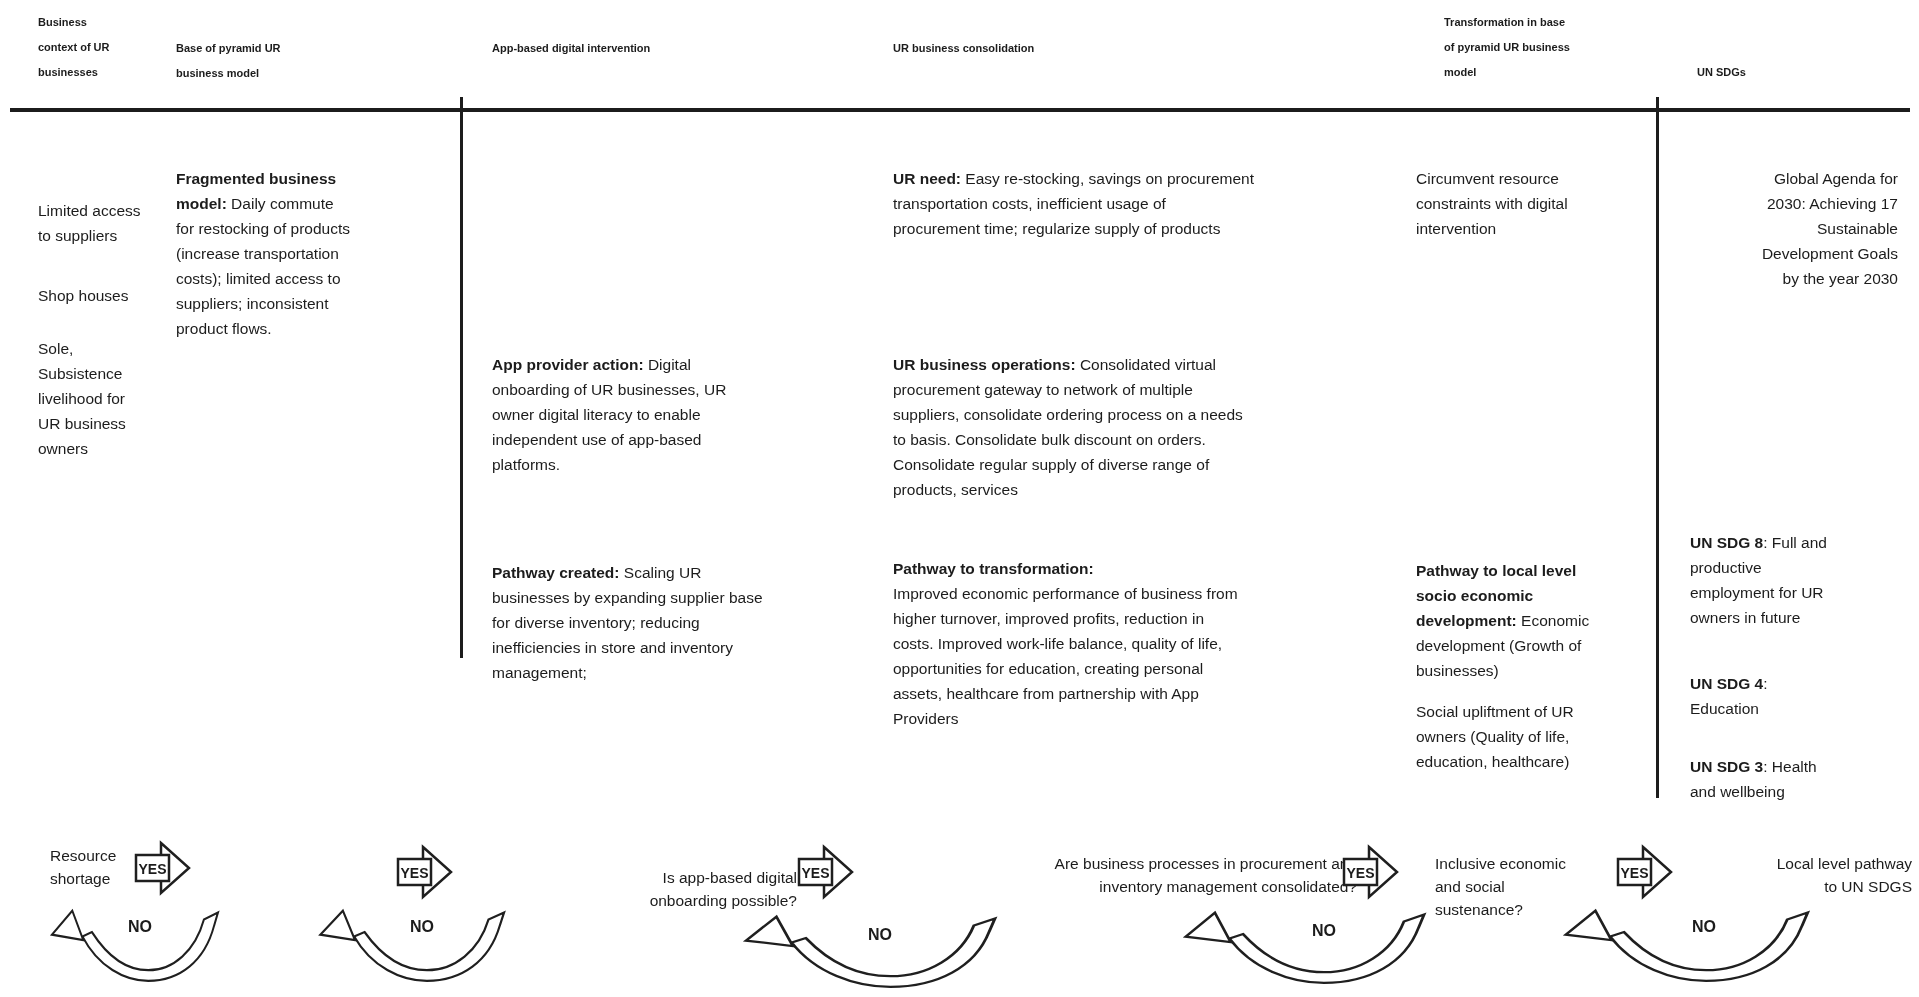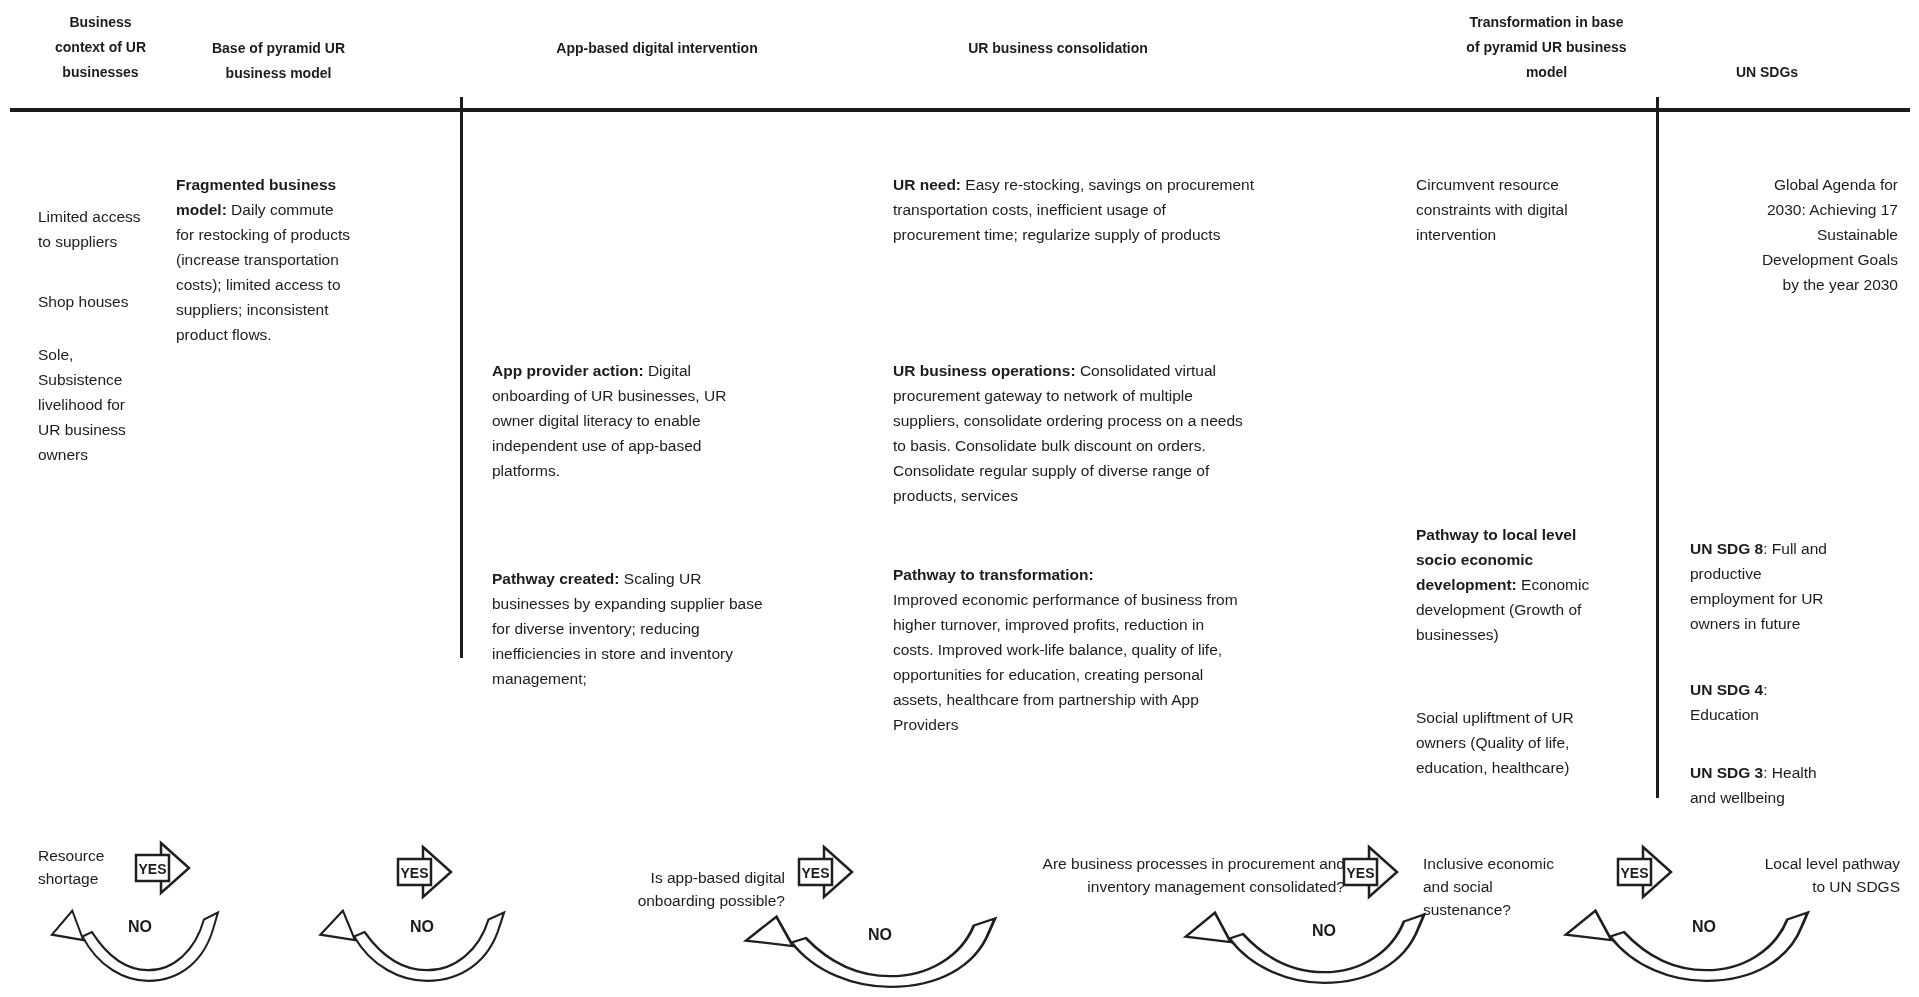--- a/index.html
+++ b/index.html
@@ -1,34 +1,33 @@
 <!DOCTYPE html>
 <html><head>
 <meta charset="utf-8">
 <style>
   html,body { margin:0; padding:0; background:#ffffff; }
   .canvas {
     position:relative; width:1919px; height:997px; background:#ffffff;
     font-family:"Liberation Sans", sans-serif; color:#1c1c1c; overflow:hidden;
   }
   .hdr {
-    position:absolute; font-size:14px; font-weight:700; line-height:25px;
+    position:absolute; font-size:11px; font-weight:700; line-height:25px;
     white-space:pre-line;
-    text-align:center;
   }
   .blk {
-    position:absolute; font-size:15.5px; line-height:25px; white-space:pre-line;margin-top:6px;
+    position:absolute; font-size:15.5px; line-height:25px; white-space:pre-line;
   }
   .blk .lead { font-weight:700; }
   .center { text-align:right; }
   .rule { position:absolute; background:#1c1c1c; }
   .vline { position:absolute; width:3px; background:#1c1c1c; }
   .flow { position:absolute; left:0; top:838px; width:1919px; height:159px; }
   .flow-text {
-    position:absolute; font-size:15.5px; line-height:23px; white-space:pre-line;
+    position:absolute; font-size:15.5px; line-height:23px; white-space:pre-line;margin-left:12px;
   }
   .no-label { position:absolute; font-size:16px; font-weight:700; }
   .yes-arrow, .no-arc { position:absolute; }
   .yes-arrow text { font:700 14px "Liberation Sans", sans-serif; fill:#1c1c1c; }
 </style>
 </head>
 <body>
 
 <div class="canvas">
 
@@ -89,21 +88,21 @@
 Improved economic performance of business from
 higher turnover, improved profits, reduction in
 costs. Improved work-life balance, quality of life,
 opportunities for education, creating personal
 assets, healthcare from partnership with App
 Providers</span></div>
 
   <div class="blk" style="left:1416px;top:166px;width:225px"><span class="lead"></span><span>Circumvent resource
 constraints with digital
 intervention</span></div>
-  <div class="blk" style="left:1416px;top:516px;width:225px"><span class="lead">Pathway to local level
+  <div class="blk" style="left:1416px;top:558px;width:225px"><span class="lead">Pathway to local level
 socio economic
 development:</span><span> Economic
 development (Growth of
 businesses)</span></div>
   <div class="blk" style="left:1416px;top:699px;width:225px"><span class="lead"></span><span>Social upliftment of UR
 owners (Quality of life,
 education, healthcare)</span></div>
 
   <div class="blk center" style="left:1686px;top:166px;width:212px"><span class="lead"></span><span>Global Agenda for
 2030: Achieving 17

